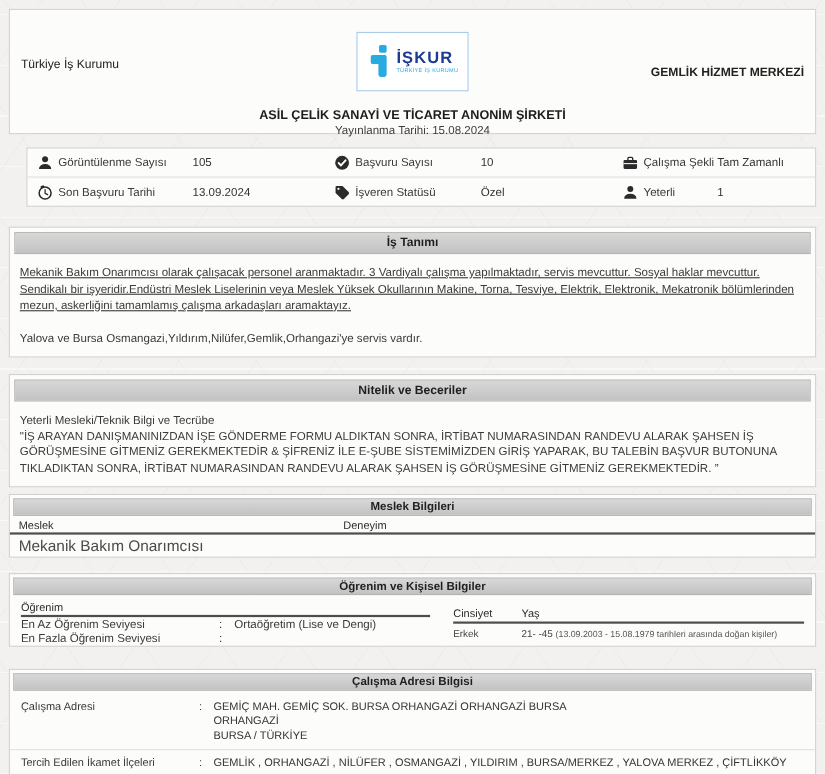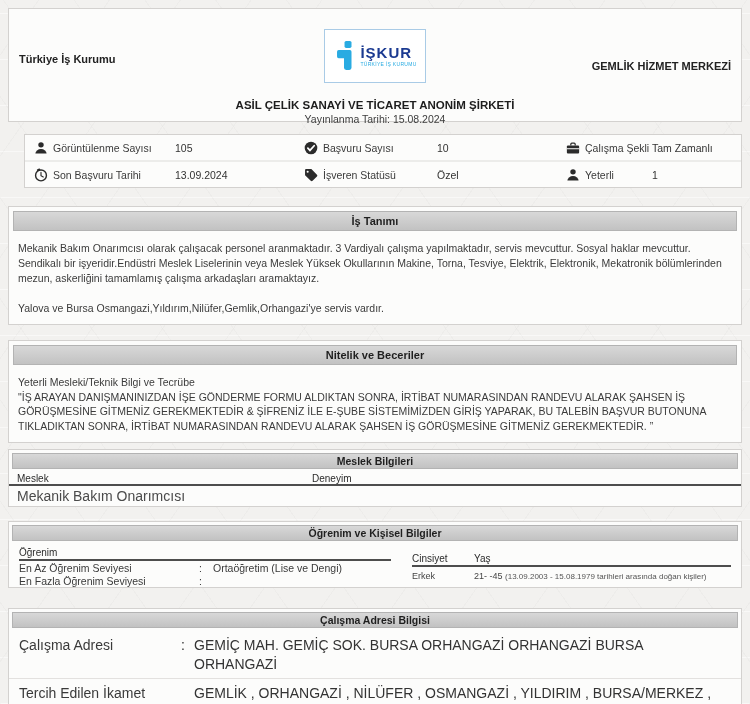--- a/index.html
+++ b/index.html
@@ -26,21 +26,21 @@
     text-align:center;
     font-weight:bold;
     font-size:11px;
     color:#1f1f1f;
     padding:3px 0;
   }
   .bar.thin { padding:1px 0; margin:3px; font-size:10.5px; }
 
   
   .header-panel { position:relative; height:114px; }
-  .hdr-left  { position:absolute; left:10px;  top:44px; font-weight:bold; font-size:11px; color:#222; }
+  .hdr-left  { position:absolute; left:10px;  top:44px; font-weight:normal; font-size:11px; color:#222; }
   .hdr-right { position:absolute; right:10px; top:51px; font-weight:bold; font-size:11px; color:#222; }
   .logo-box {
     position:absolute; left:50%; top:20px; transform:translateX(-50%);
     width:102px; height:54px; background:#fff; border:1px solid #a9cbe6;
     display:flex; align-items:center; justify-content:center; gap:5px;
   }
   .logo-mark svg { display:block; }
   .logo-text { display:flex; flex-direction:column; line-height:1; }
   .logo-brand { font-weight:bold; font-size:15px; letter-spacing:1px; color:#1b3a91; }
   .logo-tagline { font-size:5px; color:#29abe2; margin-top:2px; letter-spacing:.3px; }
@@ -56,21 +56,21 @@
   .cell .ic { width:14px; height:14px; margin-right:5px; flex-shrink:0; }
   .cell .ic svg { display:block; width:14px; height:14px; }
   .cell .lbl { font-size:10.5px; color:#3a3a3a; white-space:nowrap; }
   .cell .val { position:absolute; font-size:10.5px; color:#333; white-space:nowrap; }
   .c1 .val { left:150px; } .c2 .val { left:142px; } .c3 .val { left:95px; }
 
   
   .p-istanimi { margin-top:18px; min-height:105px; }
   .p-nitelik  { margin-top:15px; min-height:103px; }
   .pbody { padding:6px 9px 8px; font-size:10.5px; line-height:1.42; color:#3b3b3b; }
-  .pbody p.gap { margin-bottom:15px; }
+  .pbody p.gap { margin-bottom:15px;text-decoration:underline; }
 
   
   .p-meslek { margin-top:6px; min-height:45px; }
   .mes-cols { display:flex; padding:1px 8px 0; border-bottom:2px solid #4d4d4d; font-size:10px; color:#2b2b2b; }
   .mes-c1 { width:295px; }
   .mes-val { padding:2px 8px; font-size:14px; color:#4a4a4a; }
 
   
   .p-ogrenim { margin-top:14px; height:67px; position:relative; }
   .og-left { position:absolute; left:10px; top:25px; width:372px; }
@@ -80,21 +80,21 @@
   .og-col { width:14px; flex-shrink:0; }
   .og-right { position:absolute; left:403px; right:10px; top:31px; }
   .og-rh { display:flex; border-bottom:2px solid #4d4d4d; font-size:10px; color:#2b2b2b; padding-bottom:1px; }
   .og-rh .rc1 { width:62px; }
   .og-rdata { display:flex; margin-top:4px; font-size:9px; color:#444; }
   .og-rdata .rc1 { width:62px; }
   .age-note { font-size:8px; color:#555; }
 
   
   .p-adres { margin-top:20px; }
-  .ad-row { display:flex; padding:5px 10px; font-size:14px; color:#333; line-height:1.32; }
+  .ad-row { display:flex; padding:5px 10px; font-size:10px; color:#333; line-height:1.32; }
   .ad-row + .ad-row { border-top:1px solid #e3e1df;align-items:flex-end; }
   .ad-lbl { width:162px; flex-shrink:0; color:#3a3a3a; }
   .ad-col { width:13px; flex-shrink:0; }
 </style>
 </head>
 <body>
 
 <div class="page">
 
   <section class="panel header-panel">
@@ -241,20 +241,21 @@
   </section>
 
   <section class="panel p-adres">
     <div class="bar thin">Çalışma Adresi Bilgisi</div>
     <div class="ad-row">
       <span class="ad-lbl">Çalışma Adresi</span>
       <span class="ad-col">:</span>
       <span>
         <div>GEMİÇ MAH. GEMİÇ SOK. BURSA ORHANGAZİ ORHANGAZİ BURSA</div>
         <div>ORHANGAZİ</div>
+        <div>BURSA / TÜRKİYE</div>
       </span>
     </div>
     <div class="ad-row">
       <span class="ad-lbl">Tercih Edilen İkamet İlçeleri</span>
       <span class="ad-col">:</span>
       <span>GEMLİK ,  ORHANGAZİ ,  NİLÜFER ,  OSMANGAZİ ,  YILDIRIM ,  BURSA/MERKEZ ,  YALOVA MERKEZ ,  ÇİFTLİKKÖY</span>
     </div>
     <div class="ad-row">
       
       

